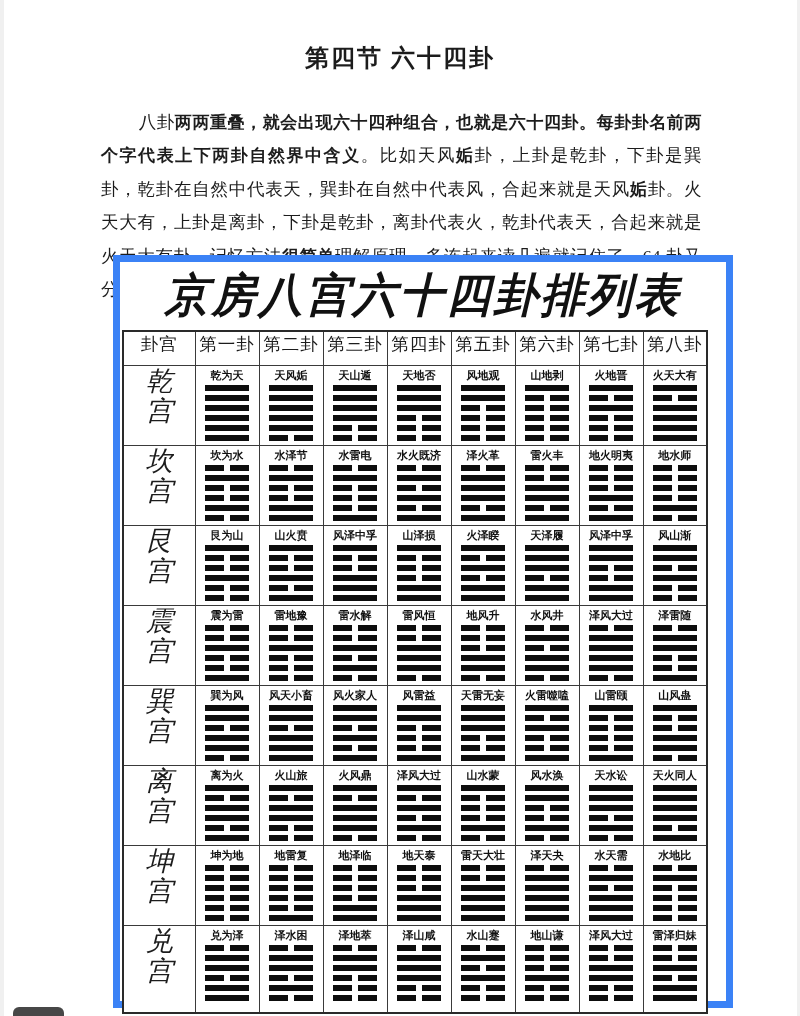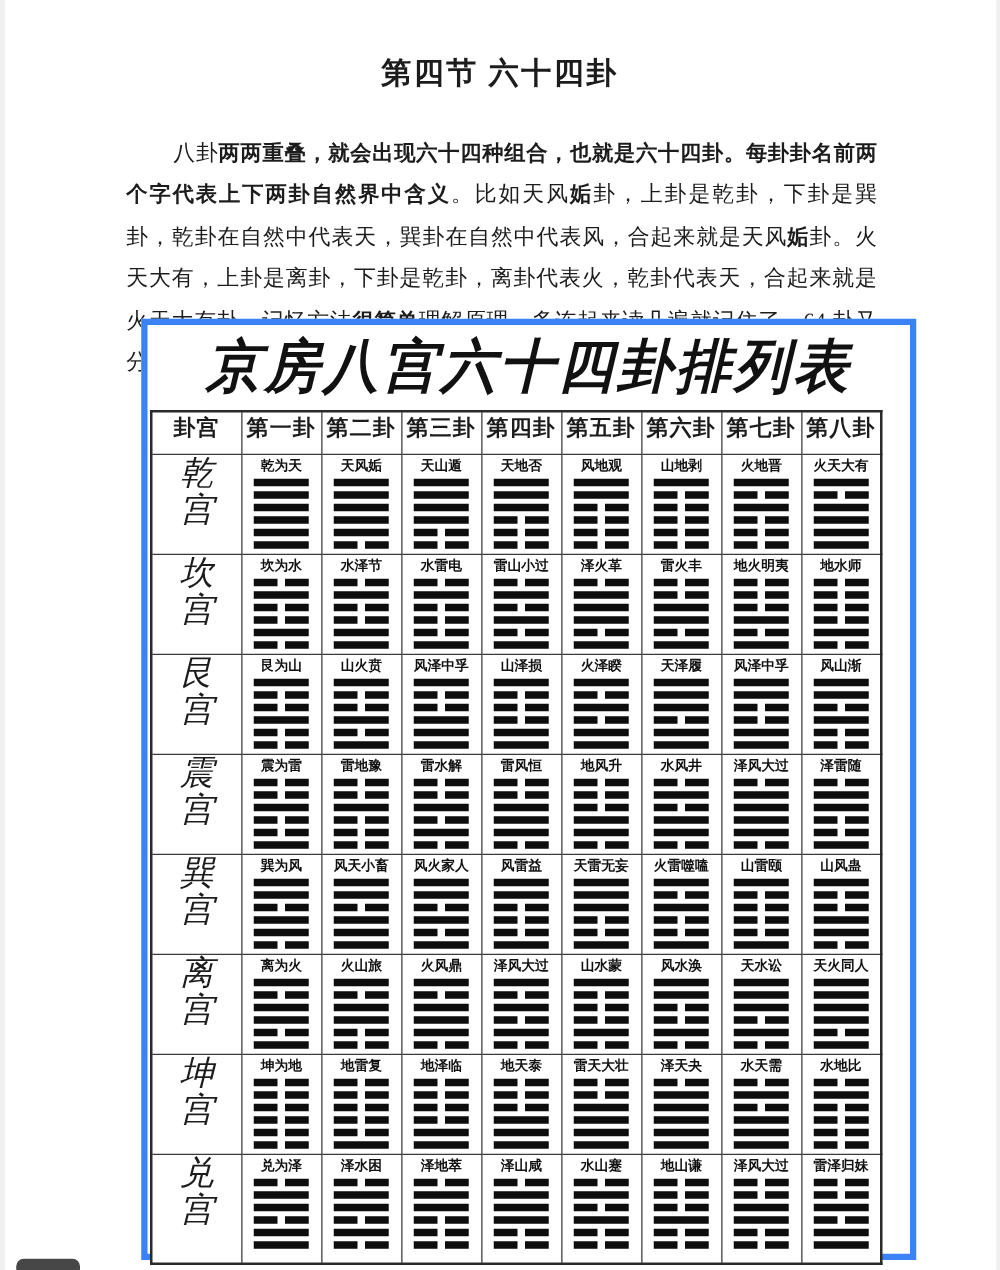--- a/index.html
+++ b/index.html
@@ -35,21 +35,21 @@
   .doc-paragraph .seg-bold{
     font-family:Liberation Serif, serif;
     font-weight:700;
     font-size:17px;
     margin-top:32px;
   }
 
   
   .figure{
     position:absolute;left:113px;top:255px;width:620px;height:753px;
-    border:5px solid #3b82f6;
+    border:7px solid #3b82f6;
     box-sizing:border-box;
     background:#fff;
   }
   .fig-title{
     position:absolute;left:0;top:4px;width:100%;
     text-align:center;
     font-family:"DejaVu Serif", serif;
     font-style:italic;
     font-weight:bold;
     font-size:44px;
@@ -67,21 +67,21 @@
     border:1px solid #3a3a3a;
     padding:0;
     text-align:center;
     vertical-align:top;
     background:#fff;
   }
   table.hex-table{border:2px solid #2a2a2a;}
   th.corner, th.col-h{
     height:33px;
     font-size:17.5px;
-    font-weight:bold;
+    font-weight:normal;
     font-family:"Liberation Serif", serif;
     vertical-align:middle;
     letter-spacing:1px;
     margin-left:41px;
   }
   col.c-palace{width:72px;}
   td.palace-cell{
     vertical-align:middle;
     font-size:27px;
     font-family:"DejaVu Serif", serif;
@@ -371,21 +371,21 @@
                 <span></span>
               </div>
               <div class="hex-line yin">
                 <span></span>
                 <span></span>
               </div>
               <div class="hex-line yang"></div>
             </div>
           </td>
           <td class="hex-cell">
-            <div class="hex-name">雷山小过</div>
+            <div class="hex-name">水火既济</div>
             <div class="hex-sym">
               <div class="hex-line yin">
                 <span></span>
                 <span></span>
               </div>
               <div class="hex-line yang"></div>
               <div class="hex-line yin">
                 <span></span>
                 <span></span>
               </div>

